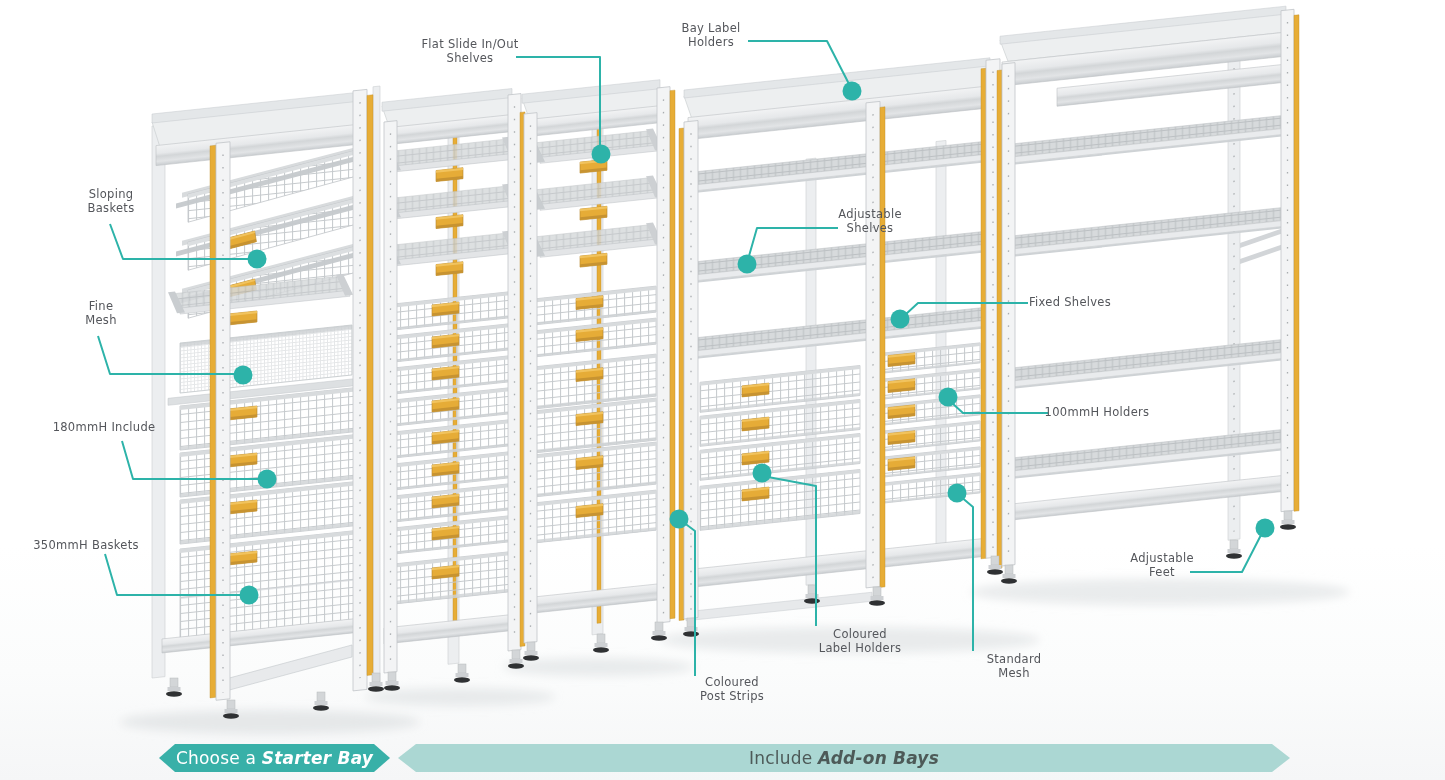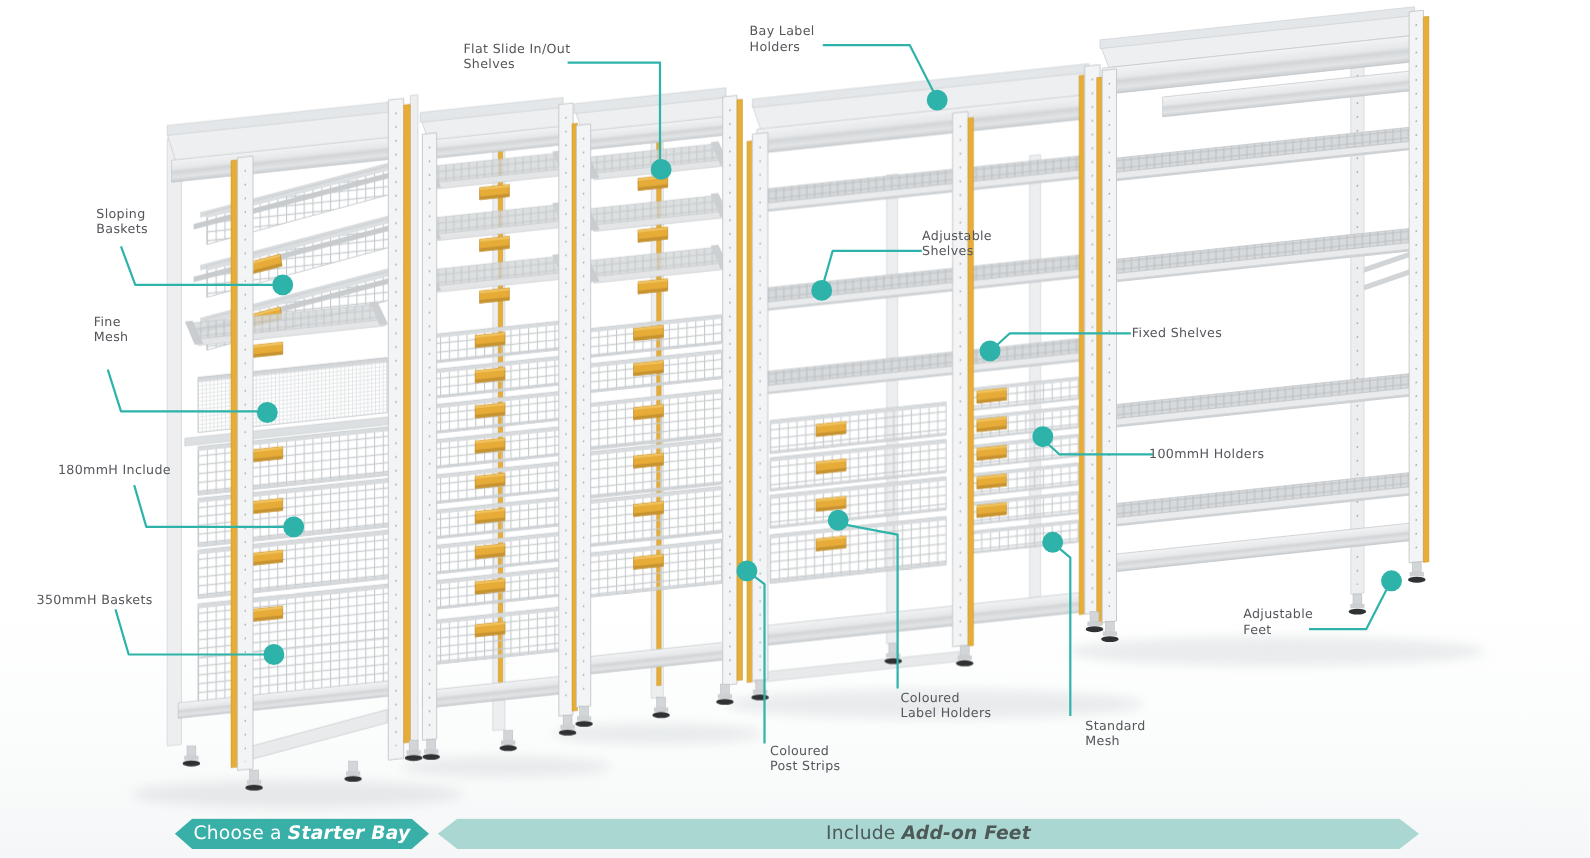--- a/index.html
+++ b/index.html
@@ -12,21 +12,21 @@
   .post{fill:#f3f4f5;stroke:#c2c6c9;stroke-width:.8;}
   .postL{fill:#eceef0;stroke:#ccd0d2;stroke-width:.6;}
   .goldstrip{fill:#e7ad36;stroke:#c08f27;stroke-width:.4;}
   .holes{stroke:#a9adb0;stroke-width:1.3;stroke-dasharray:1.5 11;}
   .surf{fill:#edeff0;stroke:#c6cacd;stroke-width:.6;}
   .beam{fill:url(#gb);stroke:#bfc3c6;stroke-width:.6;}
   .rail{fill:#dde0e2;stroke:#c3c7ca;stroke-width:.5;}
   .co{fill:none;stroke:var(--accent,#2db3a9);stroke-width:2;stroke-linejoin:round;}
   .cd{fill:var(--accent,#2db3a9);}
   .lbl{
-    position:absolute;transform:translate(-50%,-50%);
+    position:absolute;transform:translate(-50%,-50%);text-align:center;
     white-space:pre-line;font-size:11.5px;line-height:1.2;letter-spacing:.3px;
     color:var(--text,#54565b);
   }
   .banner{
     position:absolute;top:744px;height:28px;display:flex;align-items:center;
     justify-content:center;font-size:17px;letter-spacing:.2px;
   }
   .banner span{white-space:pre;}
   .banner .b{font-weight:bold;font-style:italic;}
   #banner-starter{
@@ -383,21 +383,21 @@
       <polyline class="co" points="816,626 816,486 768,477"></polyline>
       <circle class="cd" cx="762" cy="473" r="9.5"></circle>
 
       <polyline class="co" points="973,651 973,507 960,496"></polyline>
       <circle class="cd" cx="957" cy="493" r="9.5"></circle>
     </g>
   </svg>
 
   <div class="lbl" style="left:111px;top:202px">Sloping
 Baskets</div>
-  <div class="lbl" style="left:101px;top:300px">Fine
+  <div class="lbl" style="left:101px;top:314px">Fine
 Mesh</div>
   <div class="lbl" style="left:104px;top:428px">180mmH Include</div>
   <div class="lbl" style="left:86px;top:546px">350mmH Baskets</div>
   <div class="lbl" style="left:470px;top:52px">Flat Slide In/Out
 Shelves</div>
   <div class="lbl" style="left:711px;top:36px">Bay Label
 Holders</div>
   <div class="lbl" style="left:870px;top:222px">Adjustable
 Shelves</div>
   <div class="lbl" style="left:1070px;top:303px">Fixed Shelves</div>
@@ -410,16 +410,16 @@
 Label Holders</div>
   <div class="lbl" style="left:1014px;top:667px">Standard
 Mesh</div>
 
   <div class="banner" id="banner-starter">
     <span>Choose a </span>
       <span class="b">Starter Bay</span>
   </div>
   <div class="banner" id="banner-addon">
     <span>Include </span>
-      <span class="b">Add-on Feet</span>
+      <span class="b">Add-on Bays</span>
   </div>
 
 </div>
 
 </body></html>

